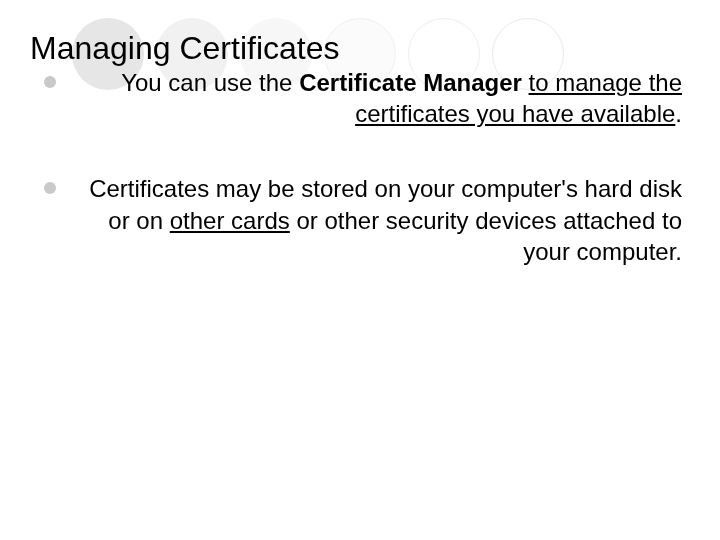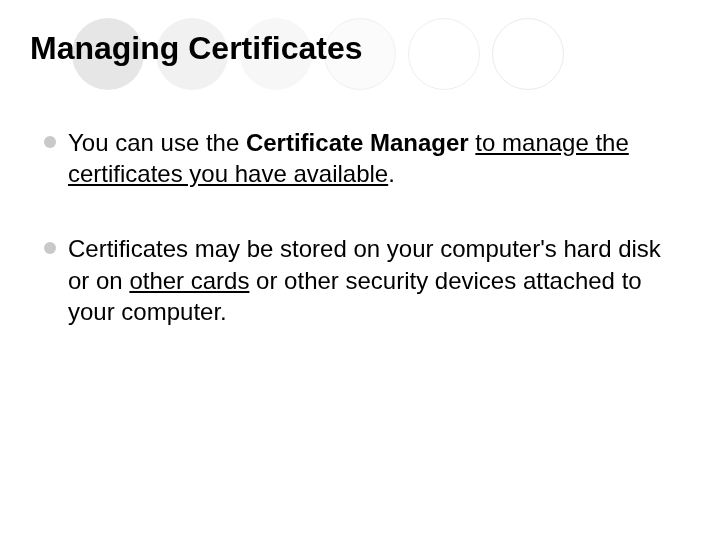--- a/index.html
+++ b/index.html
@@ -30,27 +30,27 @@
   .c4 { background: #fbfbfb; border: 1px solid #f0f0f0; }
   .c5 { background: #ffffff; border: 1px solid #eeeeee; }
   .c6 { background: #ffffff; border: 1px solid #eaeaea; }
   .slide {
     position: relative;
     z-index: 1;
     padding: 30px 38px 0 30px;
   }
   .title {
     font-size: 32px;
-    font-weight: 700;
+    font-weight: 400;
     color: #000;
-    margin-bottom: 60px;
   }
   .bullets {
     list-style: none;
     padding-left: 24px;
+    text-align: right;
   }
   .bullets li {
     position: relative;
     font-size: 24px;
     line-height: 1.3;
     color: #000;
     margin-bottom: 44px;
     padding-left: 14px;
   }
   .bullet-dot {

